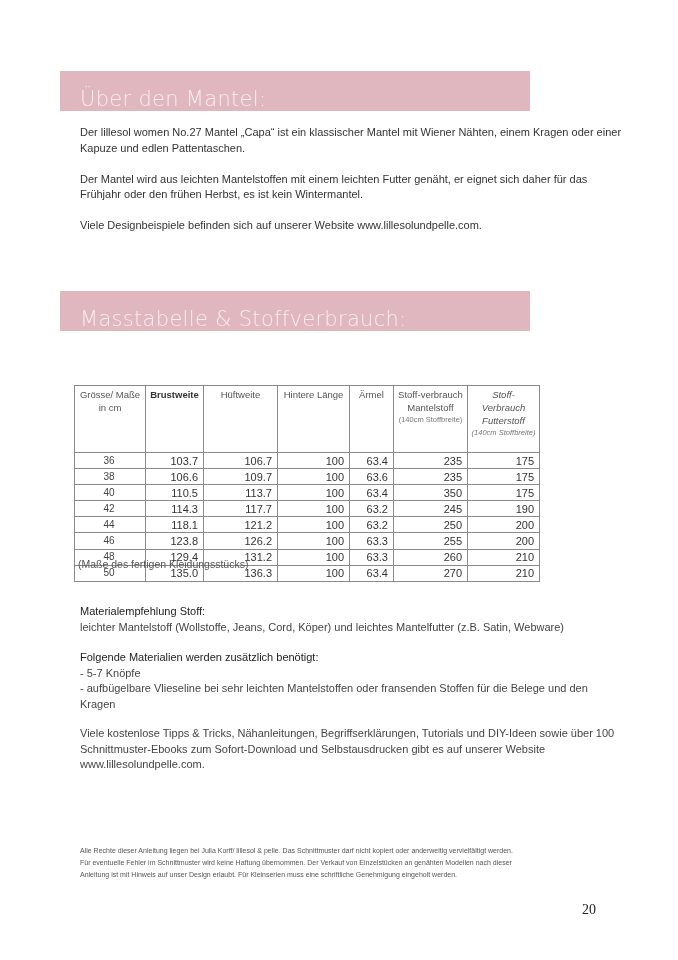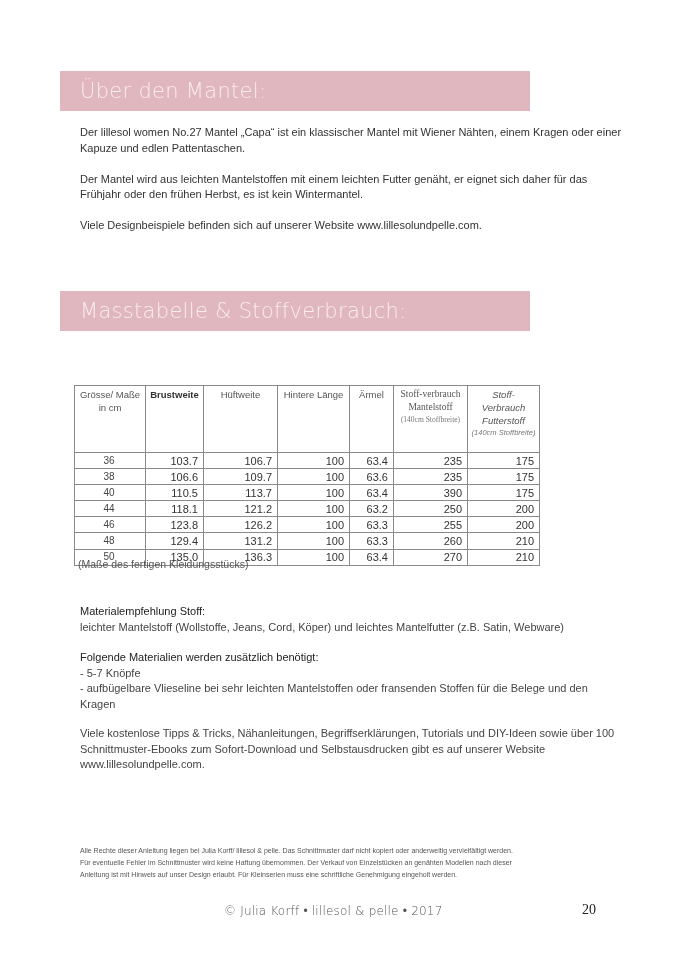--- a/index.html
+++ b/index.html
@@ -15,21 +15,21 @@
       background: #ffffff;
     }
     .banner {
       position: absolute;
       left: 60px;
       width: 470px;
       height: 40px;
       background: #e0b7be;
       padding-left: 20px;
       display: flex;
-      align-items: center;
+      align-items: flex-end;
     }
     .banner-title {
       font-family: "DejaVu Sans", sans-serif;
       font-weight: 200;
       font-size: 21px;
       color: #fbf1f3;
       letter-spacing: 0.3px;
       -webkit-text-stroke: 0px;
       opacity: 0.92;
     }
@@ -74,21 +74,21 @@
     .size-table th .note { display: block; font-size: 7.5px; line-height: 11px; color: #777; font-weight: normal; }
     .size-table td {
       height: 16.1px;
       font-size: 11px;
       line-height: 14px;
       text-align: right;
       padding: 0 5px 0 3px;
     }
     .size-table td.size { text-align: center; font-size: 10px; color: #444; }
     .c1 { width: 71px; } .c2 { width: 58px; } .c3 { width: 74px; }
-    .c4 { width: 72px; } .c5 { width: 44px; } .c6 { width: 74px; font-family: Liberation Serif, serif; } .c7 { width: 72px; font-style: italic; }
+    .c4 { width: 72px; } .c5 { width: 44px; } .c6 { width: 74px; } .c7 { width: 72px; font-style: italic; }
 
     .table-caption {
       position: absolute; left: 78px; top: 558px;
       font-size: 10.5px; color: #555;
     }
 
     .section {
       position: absolute; left: 80px; width: 545px;
       font-size: 11px; line-height: 15.5px; color: #444;
     }
@@ -169,22 +169,31 @@
         <td>63.6</td>
         <td>235</td>
         <td>175</td>
       </tr>
       <tr>
         <td class="size">40</td>
         <td>110.5</td>
         <td>113.7</td>
         <td>100</td>
         <td>63.4</td>
-        <td>390</td>
+        <td>350</td>
         <td>175</td>
+      </tr>
+      <tr>
+        <td class="size">42</td>
+        <td>114.3</td>
+        <td>117.7</td>
+        <td>100</td>
+        <td>63.2</td>
+        <td>245</td>
+        <td>190</td>
       </tr>
       <tr>
         <td class="size">44</td>
         <td>118.1</td>
         <td>121.2</td>
         <td>100</td>
         <td>63.2</td>
         <td>250</td>
         <td>200</td>
       </tr>
@@ -234,16 +243,15 @@
   <div class="section sec-info">
     <div>Viele kostenlose Tipps &amp; Tricks, Nähanleitungen, Begriffserklärungen, Tutorials und DIY-Ideen sowie über 100 Schnittmuster-Ebooks zum Sofort-Download und Selbstausdrucken gibt es auf unserer Website www.lillesolundpelle.com.</div>
   </div>
 
   <div class="legal">
     <div>Alle Rechte dieser Anleitung liegen bei Julia Korff/ lillesol &amp; pelle. Das Schnittmuster darf nicht kopiert oder anderweitig vervielfältigt werden.</div>
     <div>Für eventuelle Fehler im Schnittmuster wird keine Haftung übernommen. Der Verkauf von Einzelstücken an genähten Modellen nach dieser</div>
     <div>Anleitung ist mit Hinweis auf unser Design erlaubt. Für Kleinserien muss eine schriftliche Genehmigung eingeholt werden.</div>
   </div>
 
-  <div class="footer">© Julia Korff • lillesol &amp; pelle • 2017</div>
   <div class="page-number">20</div>
 
 </div>
 
 </body></html>

